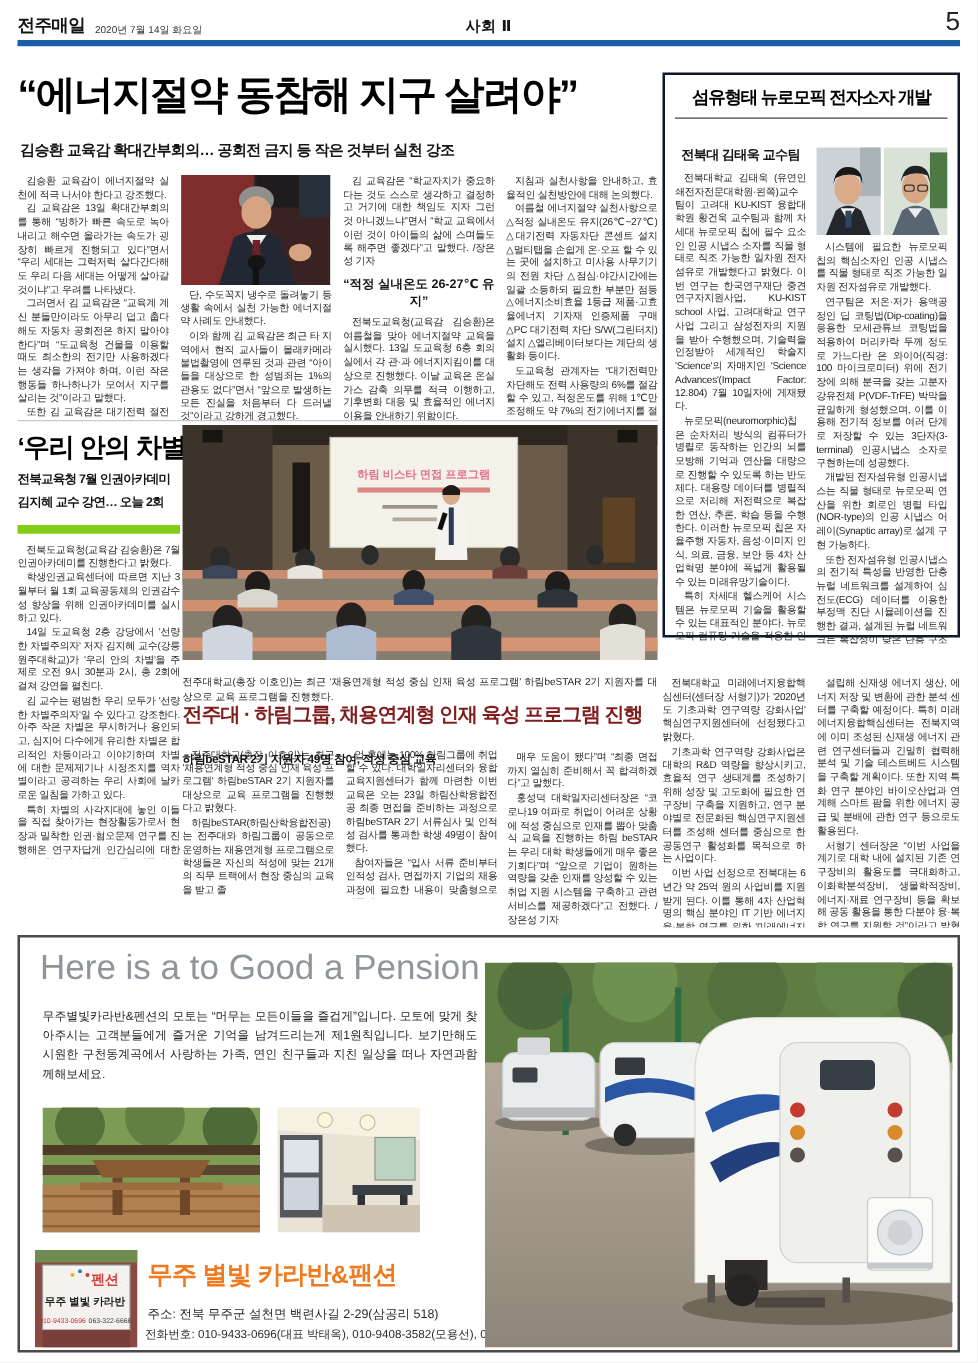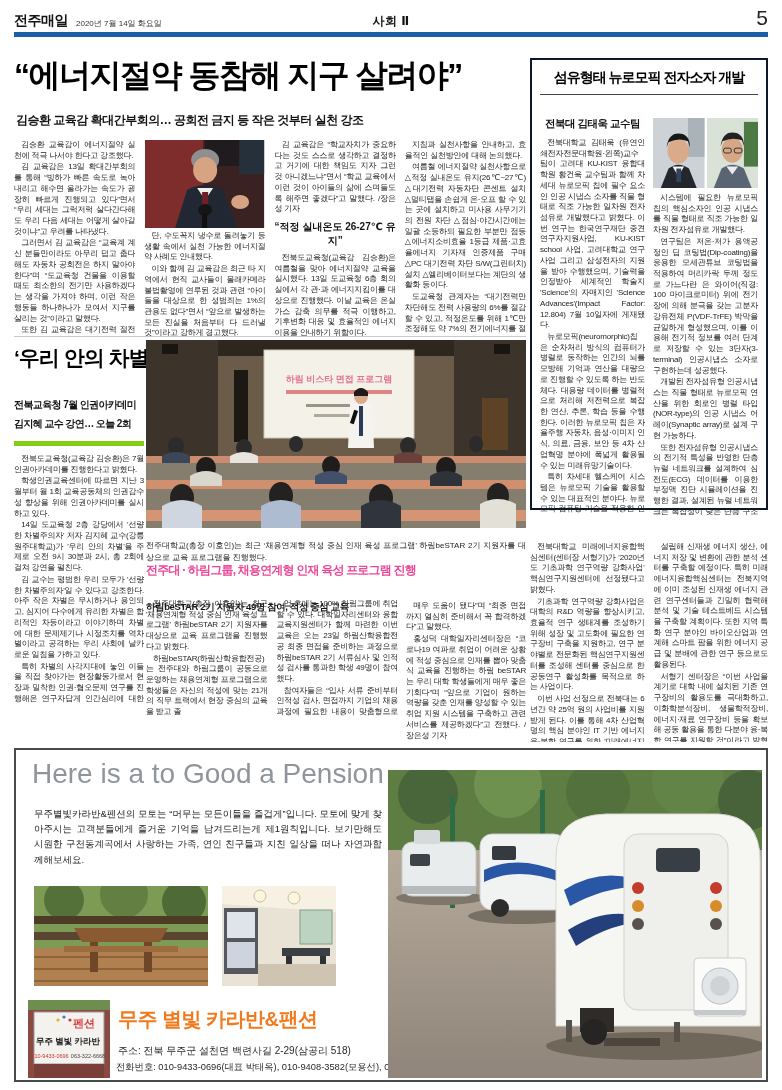--- a/index.html
+++ b/index.html
@@ -30,30 +30,30 @@
               white-space:nowrap;overflow:hidden}
   .a1-body{left:14px;top:140px;width:512px;height:196px}
   .photo-frame{width:100%;display:block}
   .inner-head{font-size:10px;font-weight:800;text-align:center;margin:5px 0;text-indent:0 !important}
 
   .rule-mid{left:14px;top:336px;width:512px;height:1px;background:#c9c9c9}
 
   
   .a4{left:14px;top:344px;width:130px;height:366px}
   .a4-headline{font-size:21px;font-weight:900;letter-spacing:-1px;white-space:nowrap;color:#000}
-  .a4-subheads{margin-top:23px;border-bottom:5px solid #84cc16;padding-bottom:8px}
+  .a4-subheads{margin-top:2px;border-bottom:7px solid #84cc16;padding-bottom:8px}
   .a4-subheads div{font-size:10px;font-weight:800;letter-spacing:-0.6px;line-height:1.9;white-space:nowrap}
   .a4-body{margin-top:8px;height:252px;overflow:hidden}
 
   
   .photo-lecture{left:146px;top:340px;width:380px;height:188px}
   .caption-lecture{left:146px;top:540px;width:380px;height:26px;font-size:8px;line-height:1.45;
                    color:#222;text-align:justify;overflow:hidden}
-  .a5-headline{left:146px;top:562px;width:380px;font-size:12px;font-weight:900;
-               letter-spacing:-0.8px;white-space:nowrap;overflow:hidden;color:#ec4899}
+  .a5-headline{left:146px;top:562px;width:380px;font-size:16px;font-weight:900;
+               letter-spacing:-0.8px;white-space:nowrap;overflow:hidden;color:#7f1d1d}
   .a5-sub{left:146px;top:601px;width:252px;font-size:9.5px;font-weight:800;letter-spacing:-0.4px;
           white-space:nowrap;overflow:hidden}
   .a5-cols12{left:146px;top:599px;width:252px;height:120px}
   .a5-col3{left:406px;top:601px;width:120px;height:147px;overflow:hidden}
 
   
   .sb-box{left:530px;top:58px;width:238px;height:452px;border:2px solid #0f172a;padding:9px 8px 6px}
   .sb-headline{font-size:14px;font-weight:900;text-align:center;letter-spacing:-1px;white-space:nowrap;
                overflow:hidden;padding-bottom:7px;border-bottom:1px solid #444;color:#000}
   .sb-body{margin-top:22px;display:flex;gap:8px;height:398px}

